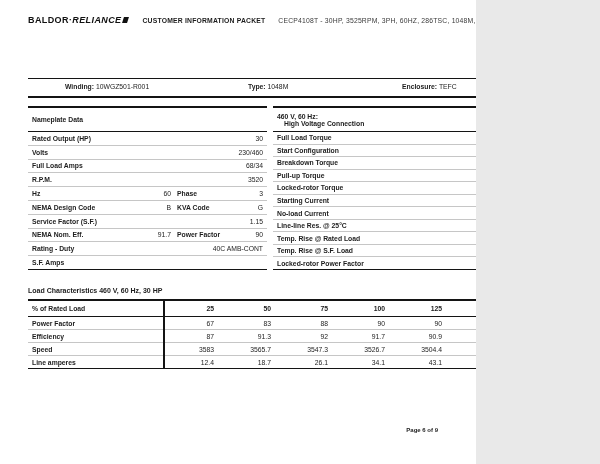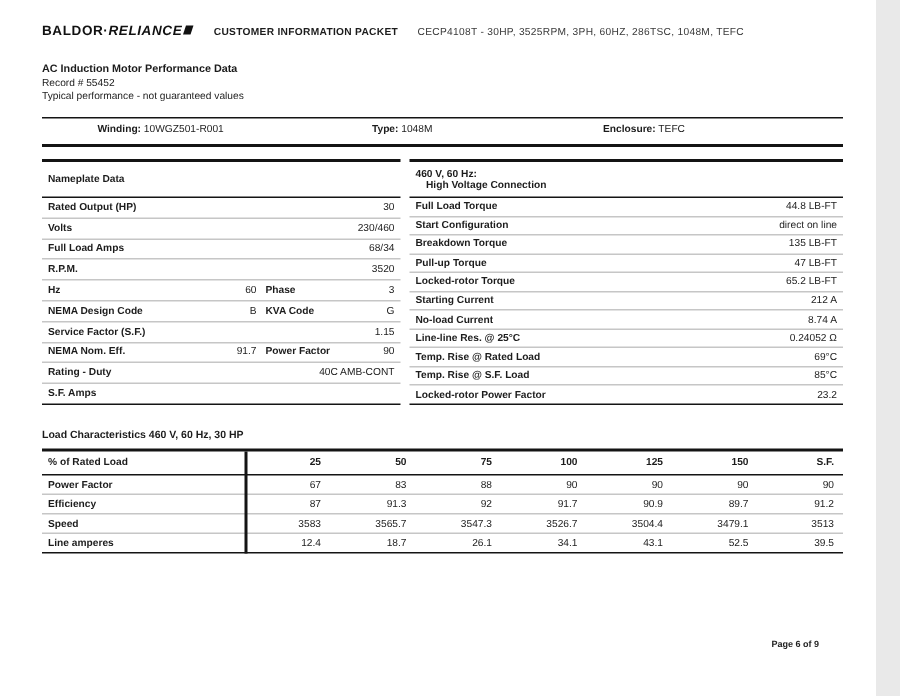--- a/index.html
+++ b/index.html
@@ -1,17 +1,17 @@
 <!DOCTYPE html>
 <html><head>
 <meta charset="utf-8">
 <style>
   html,body{margin:0;padding:0;background:#e9e9e9;}
   .page{
-    position:relative;width:584px;height:464px;background:#ffffff;
+    position:relative;width:476px;height:464px;background:#ffffff;
     font-family:"Liberation Sans","DejaVu Sans",sans-serif;
     color:#1c1c1c;overflow:hidden;
   }
   
   .top-header{position:absolute;left:28px;top:15px;right:30px;display:flex;align-items:baseline;white-space:nowrap;}
   .logo{font-size:9px;font-weight:800;letter-spacing:.4px;color:#111;}
   .logo .logo-reliance{font-style:italic;}
   .logo-mark{display:inline-block;width:5px;height:6px;margin-left:1px;background:#111;transform:skewX(-18deg);vertical-align:baseline;}
   .packet-title{font-size:6.8px;font-weight:700;margin-left:15px;letter-spacing:.2px;}
   .product-summary{font-size:6.8px;font-weight:400;color:#3a3a3a;margin-left:13px;letter-spacing:.2px;}
@@ -62,25 +62,20 @@
 <body>
 
 <div class="page">
 
   <div class="top-header">
     <span class="logo"><span>BALDOR</span><span>·</span><span class="logo-reliance">RELIANCE</span><span class="logo-mark"></span></span>
     <span class="packet-title">CUSTOMER INFORMATION PACKET</span>
     <span class="product-summary">CECP4108T - 30HP, 3525RPM, 3PH, 60HZ, 286TSC, 1048M, TEFC</span>
   </div>
 
-  <div class="title-block">
-    <div class="doc-title">AC Induction Motor Performance Data</div>
-    <div class="doc-sub">Record # 55452</div>
-    <div class="doc-sub">Typical performance - not guaranteed values</div>
-  </div>
 
   <div class="winding-bar">
     <span class="winding-item wi-0">
       <span class="lbl">Winding:</span>
       <span class="val">10WGZ501-R001</span>
     </span>
     <span class="winding-item wi-1">
       <span class="lbl">Type:</span>
       <span class="val">1048M</span>
     </span>

